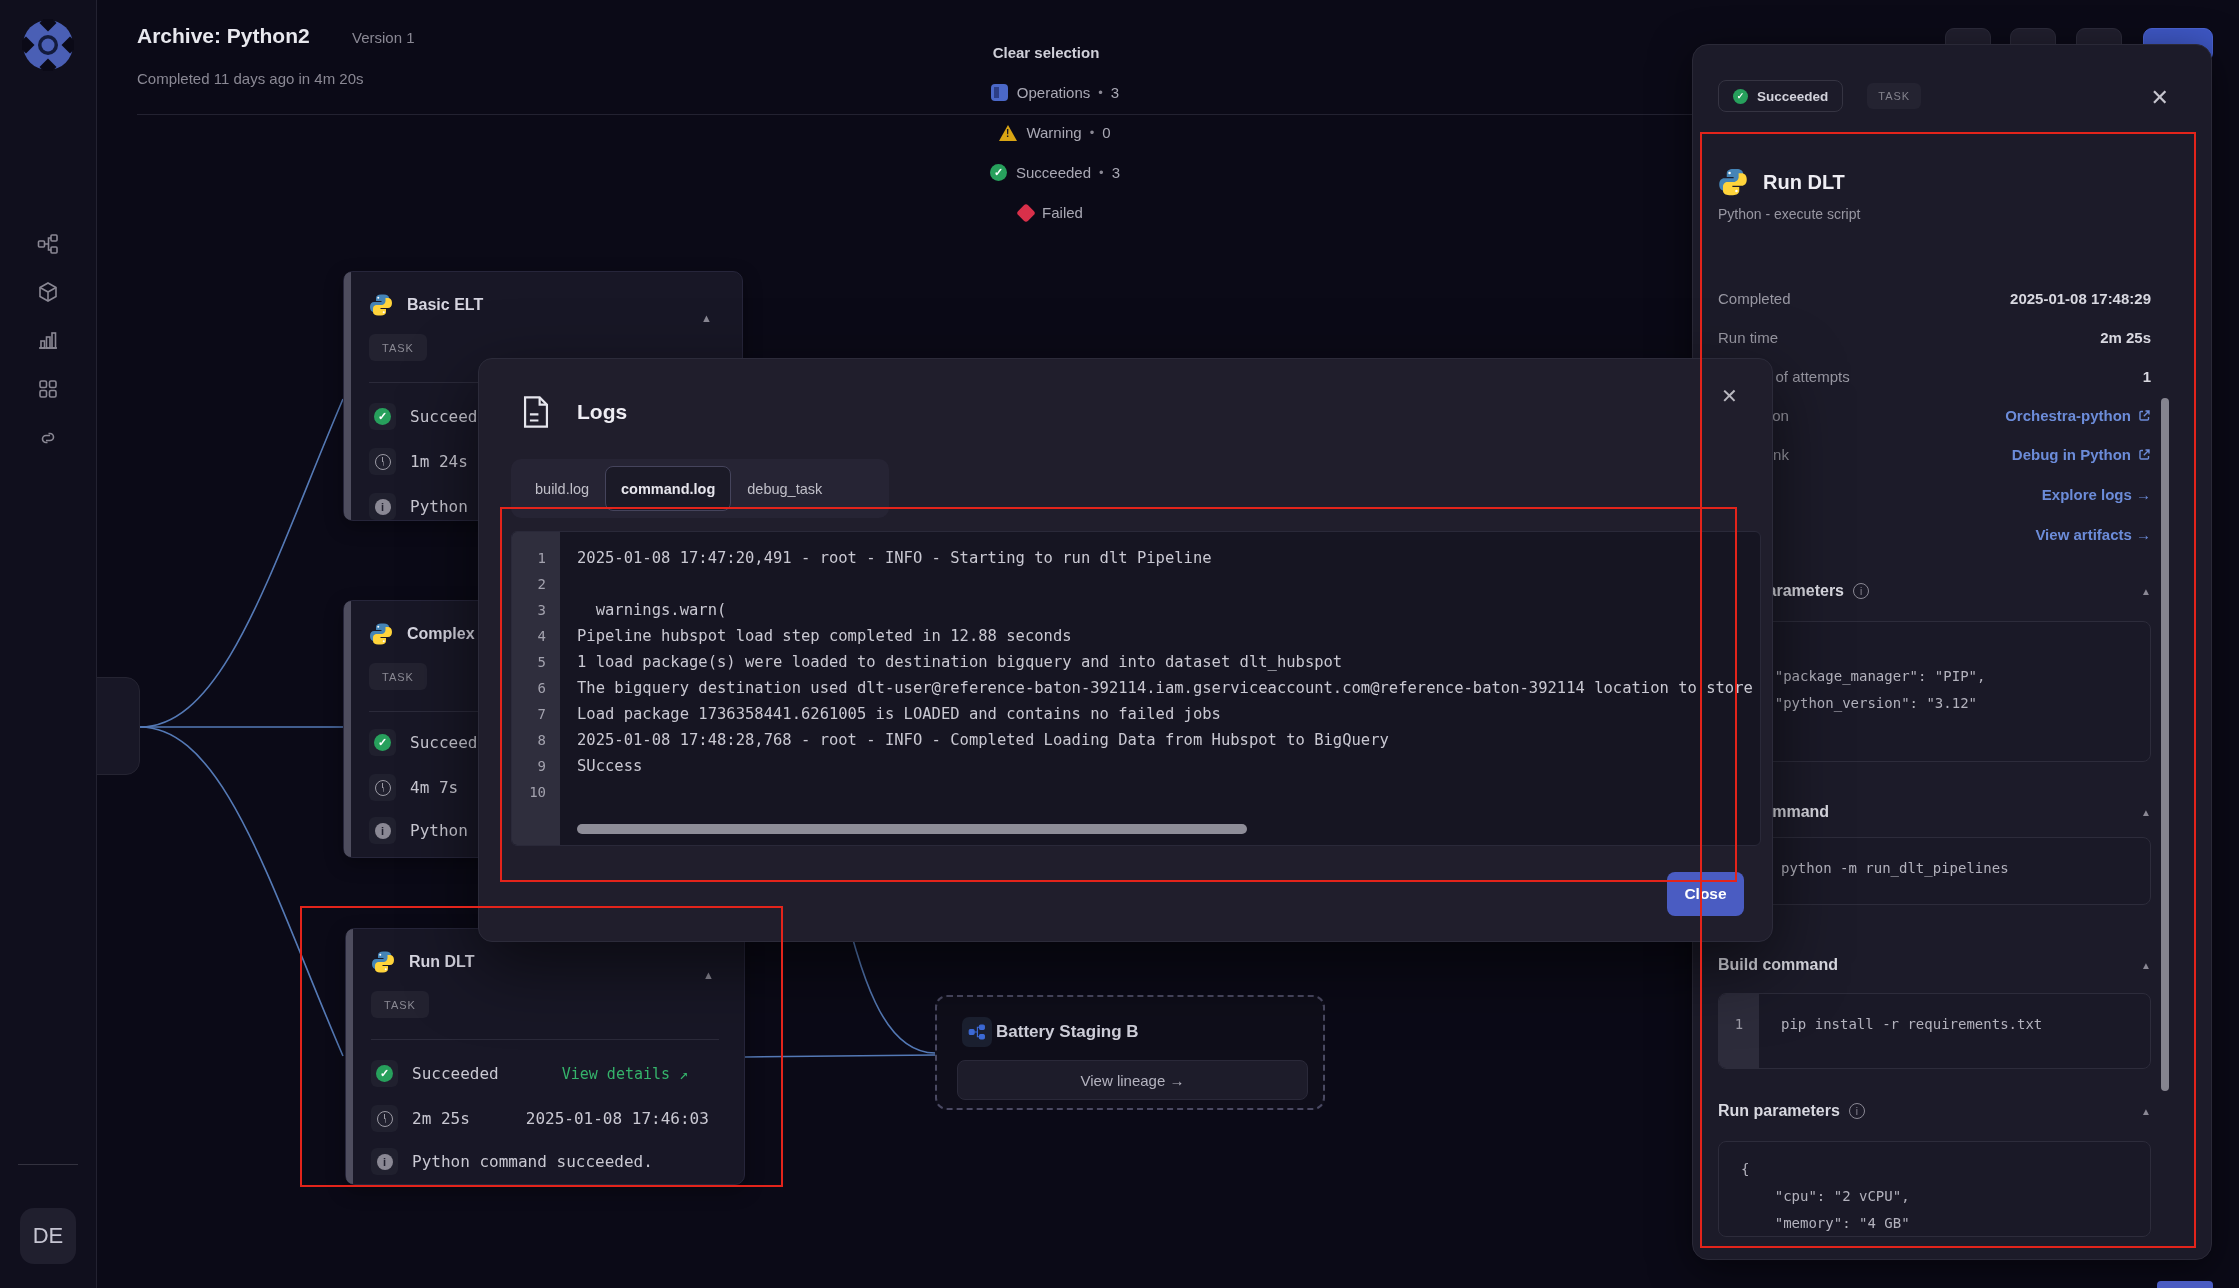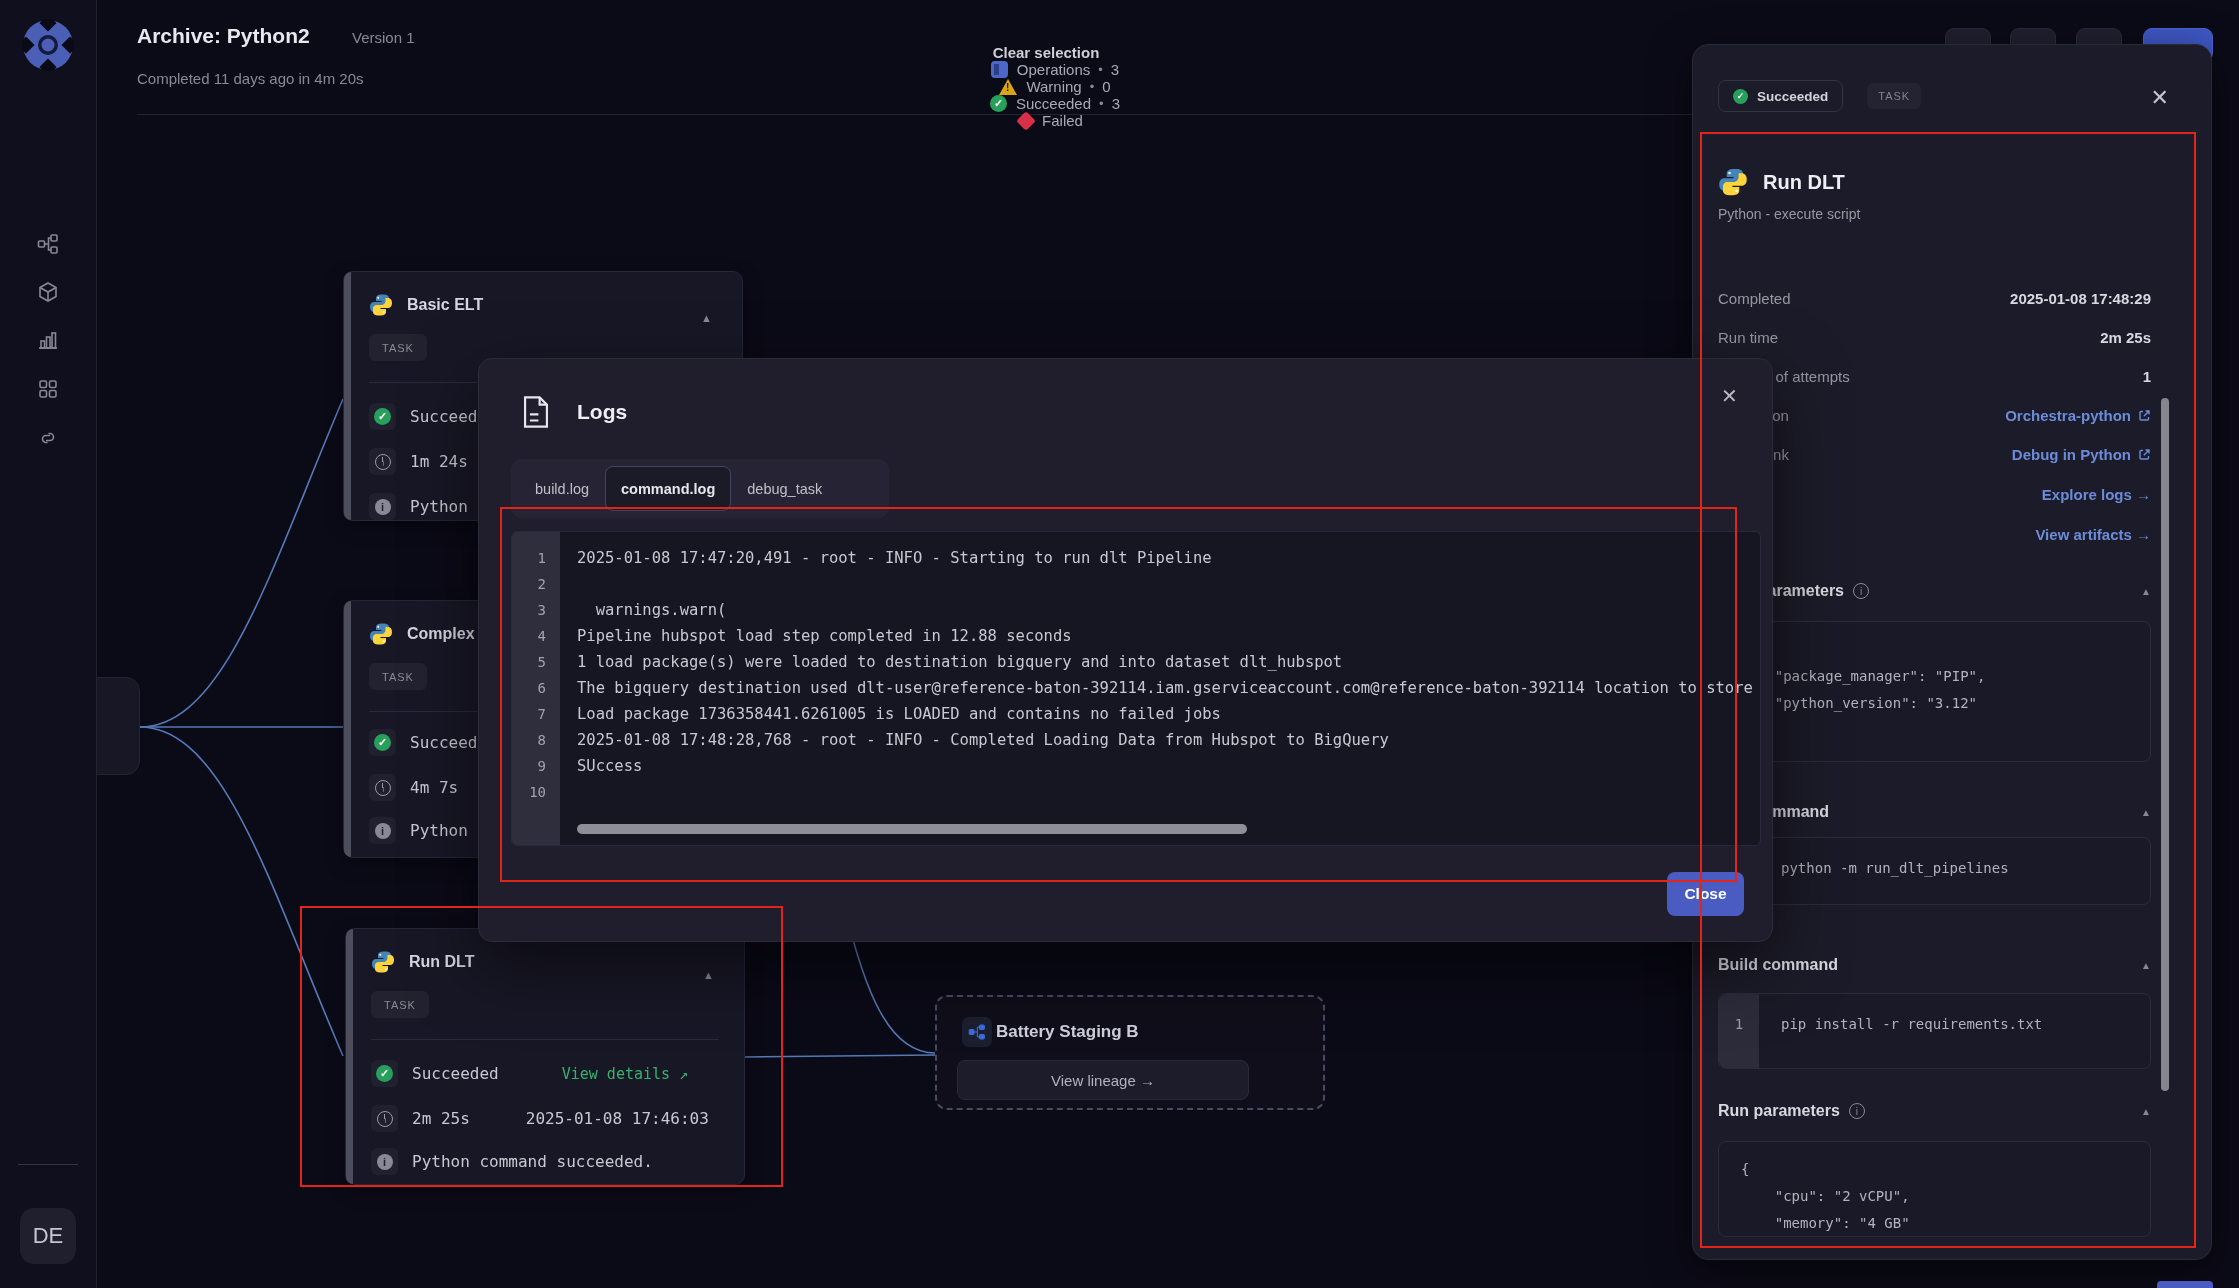--- a/index.html
+++ b/index.html
@@ -17,21 +17,21 @@
 
   
   .page-title { left:137px; top:24px; font-size:21px; font-weight:bold; color:#e8e8ee; z-index:2; }
   .page-version { left:352px; top:29px; font-size:15px; color:#8a8894; z-index:2; }
   .page-sub { left:137px; top:70px; font-size:15px; color:#8a8894; z-index:2; }
   .head-divider { left:137px; top:114px; width:1556px; height:1px; background:#232231; z-index:1; }
 
   
   .topbar { left:990px; top:44px; height:24px; display:flex; align-items:center; z-index:2;flex-direction:column; }
   .clear-btn { font-size:15px; font-weight:bold; color:#cfcfd8; margin-right:44px; cursor:pointer; }
-  .stat { display:flex; align-items:center; margin-right:26px; color:#a9a8b4; font-size:15px; }
+  .stat { display:flex; align-items:center; margin-right:26px; color:#a9a8b4; font-size:15px;margin-top:23px; }
   .stat .lbl { margin:0 8px 0 9px; }
   .stat .dot { color:#8a8894; margin-right:8px; font-size:13px; }
   .ic16 { width:17px; height:17px; display:inline-block; }
   .op-ic { background:#4b68c8; border-radius:4px; position:relative; overflow:hidden; }
   .op-ic::after { content:""; position:absolute; left:3px; top:3px; width:5px; height:11px; background:#2c3e86; }
   .warn-ic { width:0; height:0; border-left:9px solid transparent; border-right:9px solid transparent; border-bottom:16px solid #d9a514; position:relative; }
   .warn-ic::after { content:"!"; position:absolute; left:-2.5px; top:3px; font-size:10px; font-weight:bold; color:#171524; }
   .ok-ic { background:#27a05c; border-radius:50%; color:#fff; font-size:11px; font-weight:bold; display:flex; align-items:center; justify-content:center; }
   .fail-ic { width:14px; height:14px; background:#d9304a; transform:rotate(45deg); border-radius:3px; position:relative; }
 
@@ -55,21 +55,21 @@
   .info { width:16px; height:16px; background:#8a8894; border-radius:50%; color:#20202e; font-size:11px; font-weight:bold; display:flex; align-items:center; justify-content:center; }
   .ctext { font-size:16px; color:#c9c8d2; }
   .green-link { color:#35b36b; font-size:15px; cursor:pointer; }
   .cvalue { font-size:16px; color:#c9c8d2; }
 
   
   .battery { left:935px; top:995px; width:390px; height:115px; border:2px dashed #4a4962; border-radius:12px; z-index:3; background:rgba(20,19,32,.45); }
   .battery-title-row { position:absolute; left:25px; top:20px; display:flex; align-items:center; }
   .battery-ic { width:30px; height:30px; background:#1b2030; border-radius:7px; display:flex; align-items:center; justify-content:center; }
   .battery-title { margin-left:4px; font-size:17px; font-weight:bold; color:#cfcfda; }
-  .lineage-btn { position:absolute; left:20px; top:63px; width:292px; height:40px; background:#1d1c2a; border:1px solid #2a2939; border-radius:8px; color:#b4b3bf; font-size:15px; display:flex; align-items:center; justify-content:center; cursor:pointer; }
+  .lineage-btn { position:absolute; left:20px; top:63px; width:351px; height:40px; background:#1d1c2a; border:1px solid #2a2939; border-radius:8px; color:#b4b3bf; font-size:15px; display:flex; align-items:center; justify-content:center; cursor:pointer; }
 
   
   .peek { top:28px; height:34px; border-radius:9px; background:#211f2e; border:1px solid #2c2b3a; z-index:3; }
   .peek.blue { background:#3e57c4; border-color:#4a63d2; }
 
   
   .modal { left:478px; top:358px; width:1295px; height:584px; background:#201e2c; border:1px solid #2c2b3a; border-radius:14px; z-index:10; box-shadow:0 24px 70px rgba(0,0,0,.55); }
   .modal-head { position:absolute; left:42px; top:36px; display:flex; align-items:center; }
   .modal-title { font-size:21px; font-weight:bold; color:#eeedf3; margin-left:26px; }
   .tabbar { position:absolute; left:32px; top:100px; width:378px; height:59px; background:#262434; border-radius:10px; display:flex; align-items:center; padding:0 8px; }

